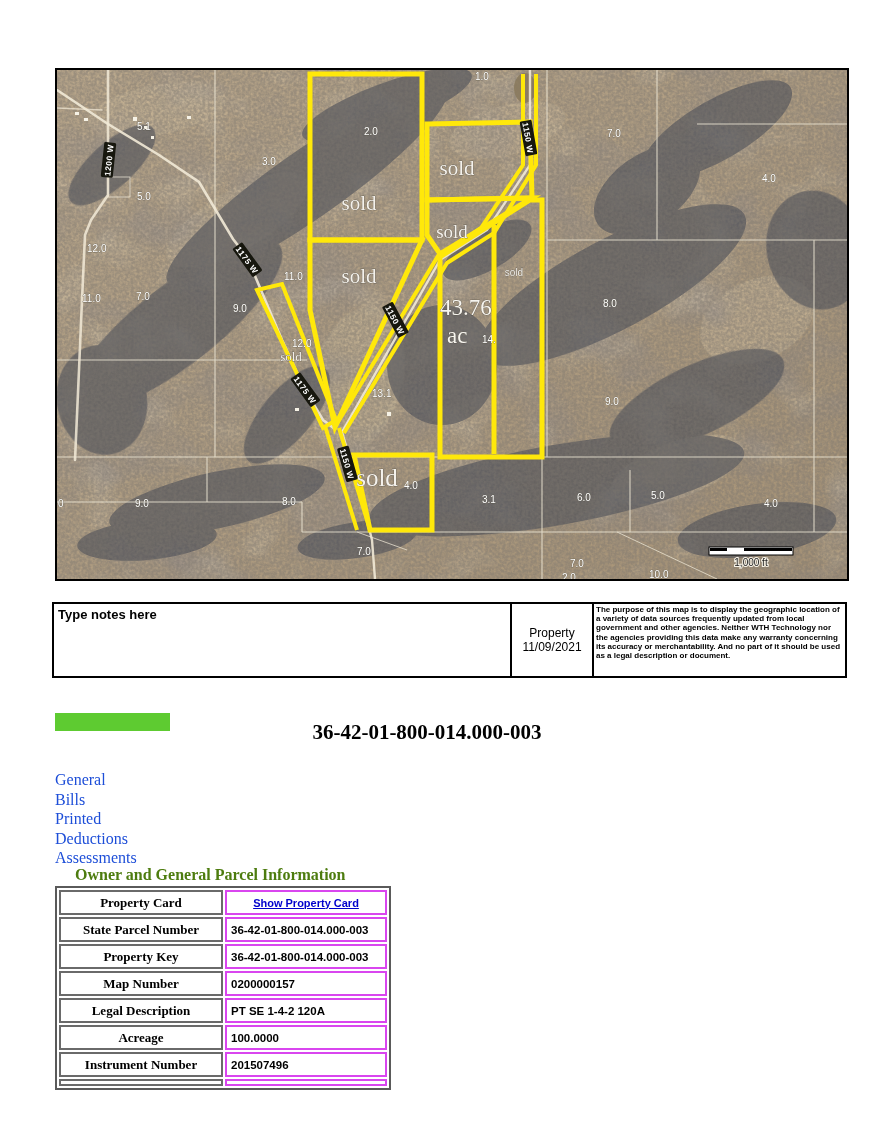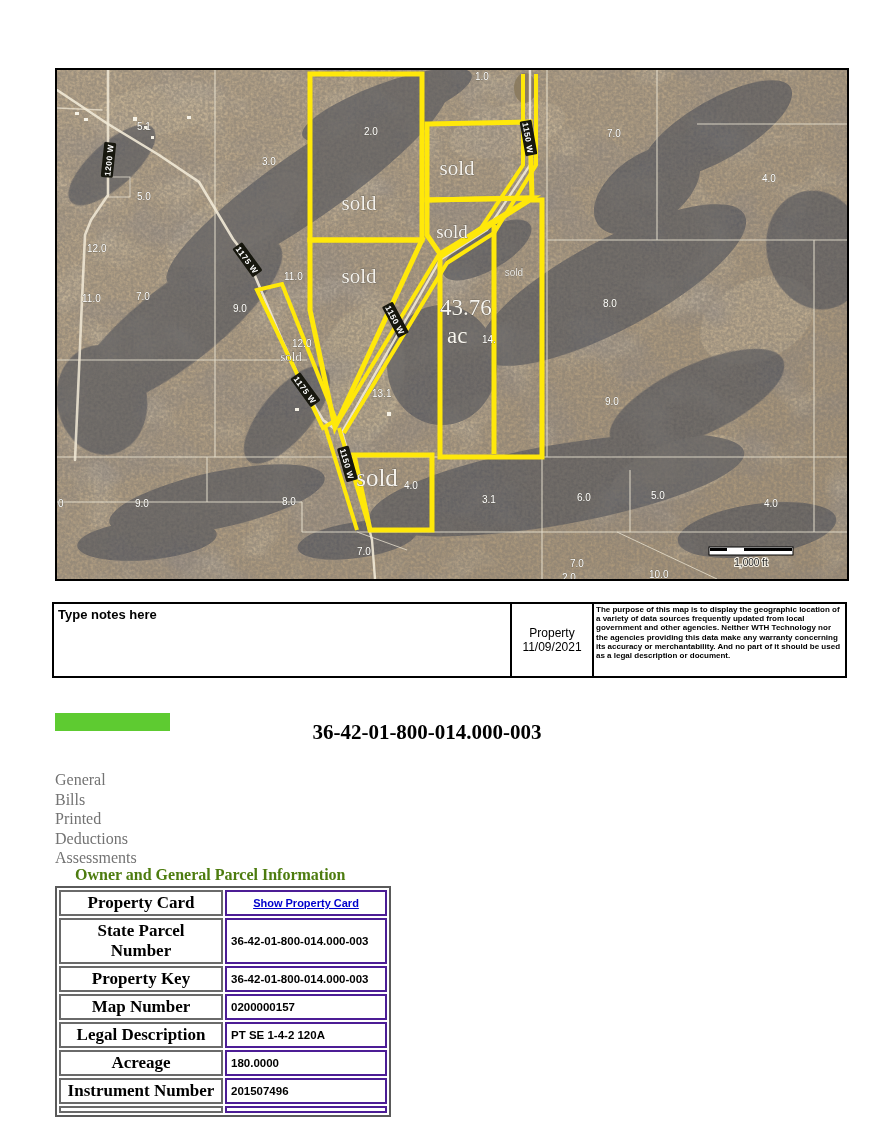--- a/index.html
+++ b/index.html
@@ -24,30 +24,30 @@
   #notes-text{font-family:"Liberation Sans",sans-serif;font-weight:bold;font-size:13px;padding:3px 4px;}
   #printed-text{font-family:"Liberation Sans",sans-serif;font-size:12px;line-height:14px;}
   #disclaimer-text{font-family:"Liberation Sans",sans-serif;font-weight:bold;font-size:8px;line-height:9.2px;padding:1px 2px;}
 
   
   #green-bar{position:absolute;left:55px;top:713px;width:115px;height:18px;background:#5ecb31;}
   #parcel-title{position:absolute;left:0;top:720px;width:854px;text-align:center;
        font-weight:bold;font-size:21px;font-family:"Liberation Serif",serif;color:#000;}
 
   
-  #nav-links{position:absolute;left:55px;top:770px;font-size:16px;line-height:19.5px;color:#737373;}
+  #nav-links{position:absolute;left:55px;top:770px;font-size:16px;line-height:19.5px;color:#1d4ed8;}
   .nav-link{display:block;cursor:pointer;}
   #section-heading{position:absolute;left:75px;top:866px;font-size:16px;font-weight:bold;color:#4d7c0f;}
 
   
   #tbl-wrap{position:absolute;left:55px;top:886px;}
   table.parcel{border-collapse:separate;border-spacing:2px;border:2px solid #5a5a5a;background:#fff;}
   table.parcel th{border:2px solid #6a6a6a;font-family:"Liberation Serif",serif;font-weight:bold;
-       font-size:17px;text-align:center;padding:1px 6px;width:148px;height:19px;}
-  table.parcel td{border:2px solid #4c1d95;font-family:"Liberation Sans",sans-serif;font-weight:bold;
+       font-size:13px;text-align:center;padding:1px 6px;width:148px;height:19px;}
+  table.parcel td{border:2px solid #d946ef;font-family:"Liberation Sans",sans-serif;font-weight:bold;
        font-size:11.5px;text-align:left;padding:1px 4px;width:150px;white-space:nowrap;}
   table.parcel tr.partial th, table.parcel tr.partial td{height:3px;padding:0;}
   a.plink{color:#0000cc;font-size:11px;font-weight:bold;text-decoration:underline;display:block;text-align:center;}
 </style>
 </head>
 <body>
 
 <div id="page">
 
   <div id="map-wrap">
@@ -284,21 +284,21 @@
           <tr>
             <th>Map Number</th>
             <td>0200000157</td>
           </tr>
           <tr>
             <th>Legal Description</th>
             <td>PT SE 1-4-2 120A</td>
           </tr>
           <tr>
             <th>Acreage</th>
-            <td>180.0000</td>
+            <td>100.0000</td>
           </tr>
           <tr>
             <th>Instrument Number</th>
             <td>201507496</td>
           </tr>
           <tr class="partial">
             <th></th>
             <td></td>
           </tr>
         </tbody>

